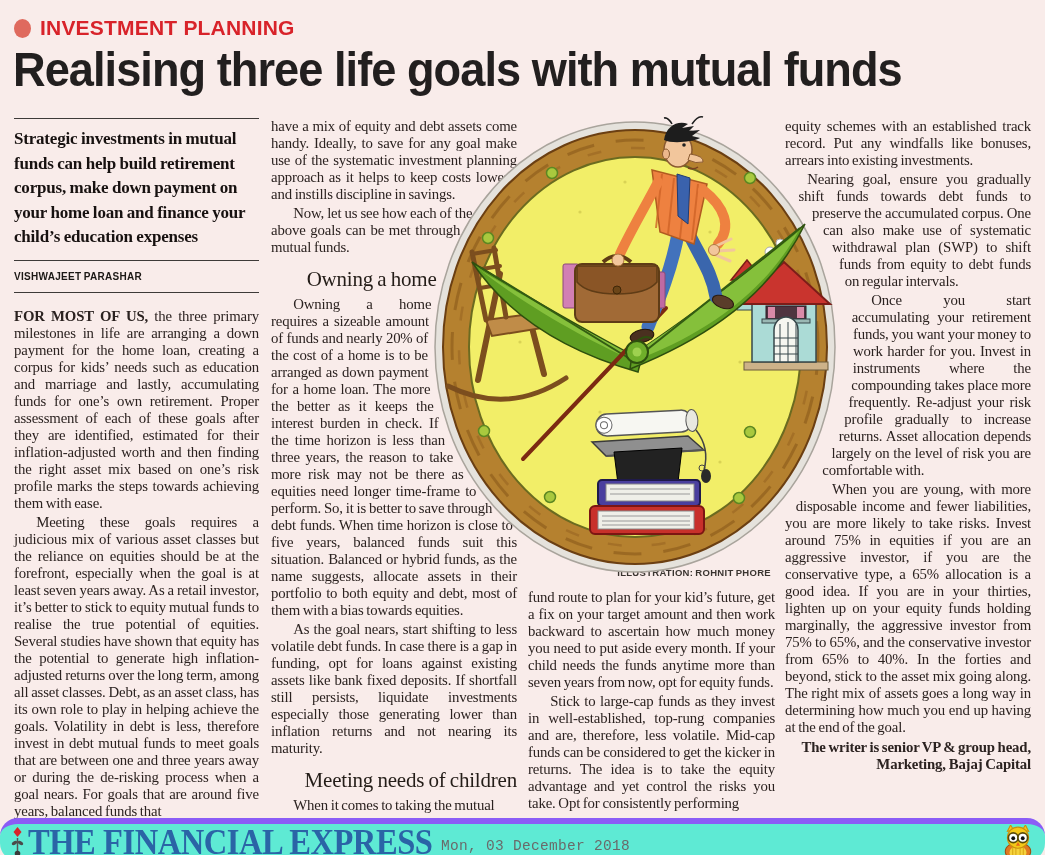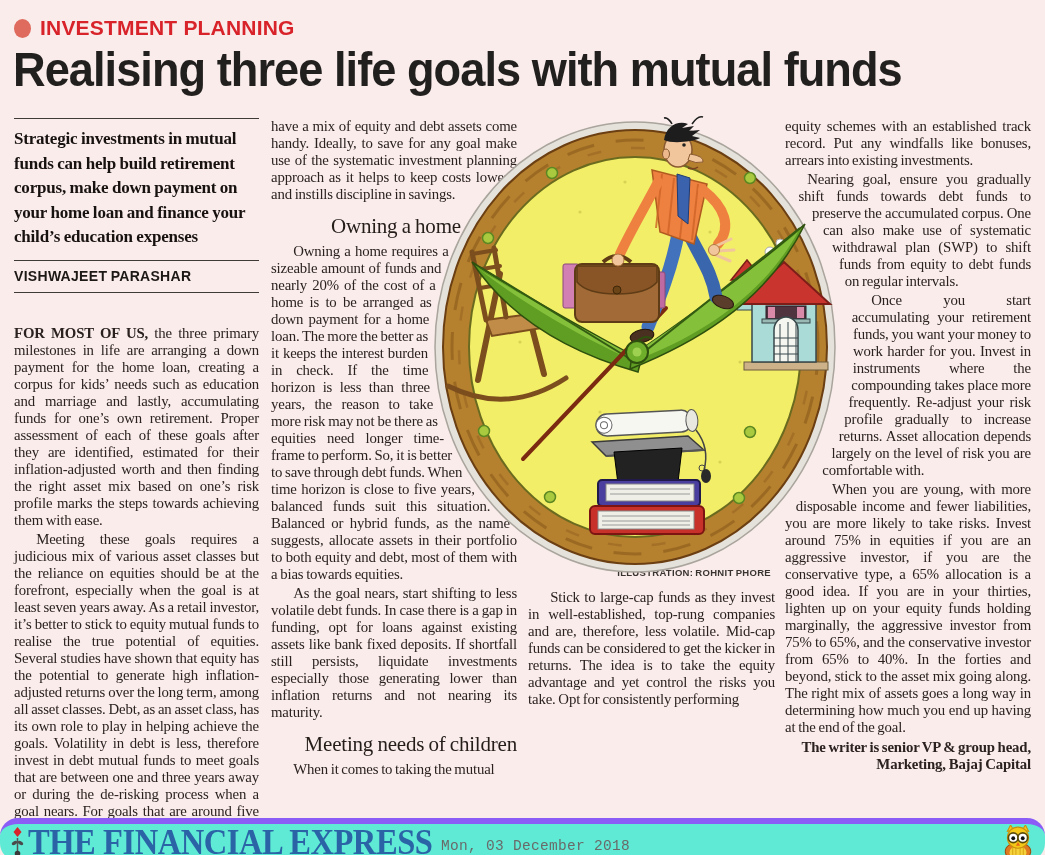--- a/index.html
+++ b/index.html
@@ -18,23 +18,23 @@
        letter-spacing:-.15px;word-spacing:-.8px;}
   .col p{margin:0 0 2px 0;}
   .col p.ind{text-indent:1.5em;}
   .col1{left:14px;width:245px;}
   .col2{left:271px;width:246px;}
   .col3{left:528px;top:564px;width:247px;}
   .col4{left:785px;width:246px;}
   .rule{border:0;border-top:1.5px solid #3e3a38;margin:0;}
   .standfirst{font-weight:bold;font-size:17px;line-height:24.5px;color:#171110;
               text-align:left;letter-spacing:-.2px;word-spacing:-.5px;margin:8px 0 10px 0 !important;}
-  .byline{font-family:"Liberation Sans",sans-serif;font-weight:bold;font-size:14px;
+  .byline{font-family:"Liberation Sans",sans-serif;font-weight:bold;font-size:10px;
           color:#1c1815;letter-spacing:.3px;margin:7px 0;}
-  .bodytext{margin-top:32px;}
+  .bodytext{margin-top:15px;}
   .lead{font-weight:bold;}
   h2.subhead{font-family:"Liberation Serif",serif;font-weight:normal;font-size:21px;
              line-height:24px;color:#241d18;margin:11px 0 5px 0;text-align:right;
              letter-spacing:-.2px;}
   .credit{font-weight:bold;text-align:right;margin-top:3px !important;}
   .caption{font-family:"Liberation Sans",sans-serif;font-weight:bold;font-size:9.5px;
            color:#3a3430;letter-spacing:.3px;text-align:right;margin:0 4px 8px 0;}
   
   .clockfloat{width:246px;}
   .float-r{float:right;height:465px;shape-outside:circle(207px at 364px 232px);}
@@ -71,29 +71,31 @@
     <div class="rule"></div>
     <div class="bodytext">
       <p><span class="lead">FOR MOST OF US,</span><span> the three primary milestones in life are arranging a down payment for the home loan, creating a corpus for kids’ needs such as education and marriage and lastly, accumulating funds for one’s own retirement. Proper assessment of each of these goals after they are identified, estimated for their inflation-adjusted worth and then finding the right asset mix based on one’s risk profile marks the steps towards achieving them with ease.</span></p>
       <p class="ind">Meeting these goals requires a judicious mix of various asset classes but the reliance on equities should be at the forefront, especially when the goal is at least seven years away. As a retail investor, it’s better to stick to equity mutual funds to realise the true potential of equities. Several studies have shown that equity has the potential to generate high inflation-adjusted returns over the long term, among all asset classes. Debt, as an asset class, has its own role to play in helping achieve the goals. Volatility in debt is less, therefore invest in debt mutual funds to meet goals that are between one and three years away or during the de-risking process when a goal nears. For goals that are around five years, balanced funds that</p>
     </div>
   </section>
 
   <section class="col col2">
     <div class="clockfloat float-r"></div>
     <p>have a mix of equity and debt assets come handy. Ideally, to save for any goal make use of the systematic investment planning approach as it helps to keep costs lower and instills discipline in savings.</p>
+    <p class="ind">Now, let us see how each of the above goals can be met through mutual funds.</p>
     <h2 class="subhead">Owning a home</h2>
     <p class="ind">Owning a home requires a sizeable amount of funds and nearly 20% of the cost of a home is to be arranged as down payment for a home loan. The more the better as it keeps the interest burden in check. If the time horizon is less than three years, the reason to take more risk may not be there as equities need longer time-frame to perform. So, it is better to save through debt funds. When time horizon is close to five years, balanced funds suit this situation. Balanced or hybrid funds, as the name suggests, allocate assets in their portfolio to both equity and debt, most of them with a bias towards equities.</p>
     <p class="ind">As the goal nears, start shifting to less volatile debt funds. In case there is a gap in funding, opt for loans against existing assets like bank fixed deposits. If shortfall still persists, liquidate investments especially those generating lower than inflation returns and not nearing its maturity.</p>
     <h2 class="subhead">Meeting needs of children</h2>
     <p class="ind">When it comes to taking the mutual</p>
   </section>
 
   <section class="col col3">
     <div class="caption">ILLUSTRATION: ROHNIT PHORE</div>
+    <p>fund route to plan for your kid’s future, get a fix on your target amount and then work backward to ascertain how much money you need to put aside every month. If your child needs the funds anytime more than seven years from now, opt for equity funds.</p>
     <p class="ind">Stick to large-cap funds as they invest in well-established, top-rung companies and are, therefore, less volatile. Mid-cap funds can be considered to get the kicker in returns. The idea is to take the equity advantage and yet control the risks you take. Opt for consistently performing</p>
   </section>
 
   <section class="col col4">
     <div class="clockfloat float-l"></div>
     <p>equity schemes with an established track record. Put any windfalls like bonuses, arrears into existing investments.</p>
     <p class="ind">Nearing goal, ensure you gradually shift funds towards debt funds to preserve the accumulated corpus. One can also make use of systematic withdrawal plan (SWP) to shift funds from equity to debt funds on regular intervals.</p>
     <p class="ind">Once you start accumulating your retirement funds, you want your money to work harder for you. Invest in instruments where the compounding takes place more frequently. Re-adjust your risk profile gradually to increase returns. Asset allocation depends largely on the level of risk you are comfortable with.</p>
     <p class="ind">When you are young, with more disposable income and fewer liabilities, you are more likely to take risks. Invest around 75% in equities if you are an aggressive investor, if you are the conservative type, a 65% allocation is a good idea. If you are in your thirties, lighten up on your equity funds holding marginally, the aggressive investor from 75% to 65%, and the conservative investor from 65% to 40%. In the forties and beyond, stick to the asset mix going along. The right mix of assets goes a long way in determining how much you end up having at the end of the goal.</p>
     <p class="credit">The writer is senior VP &amp; group head, Marketing, Bajaj Capital</p>

